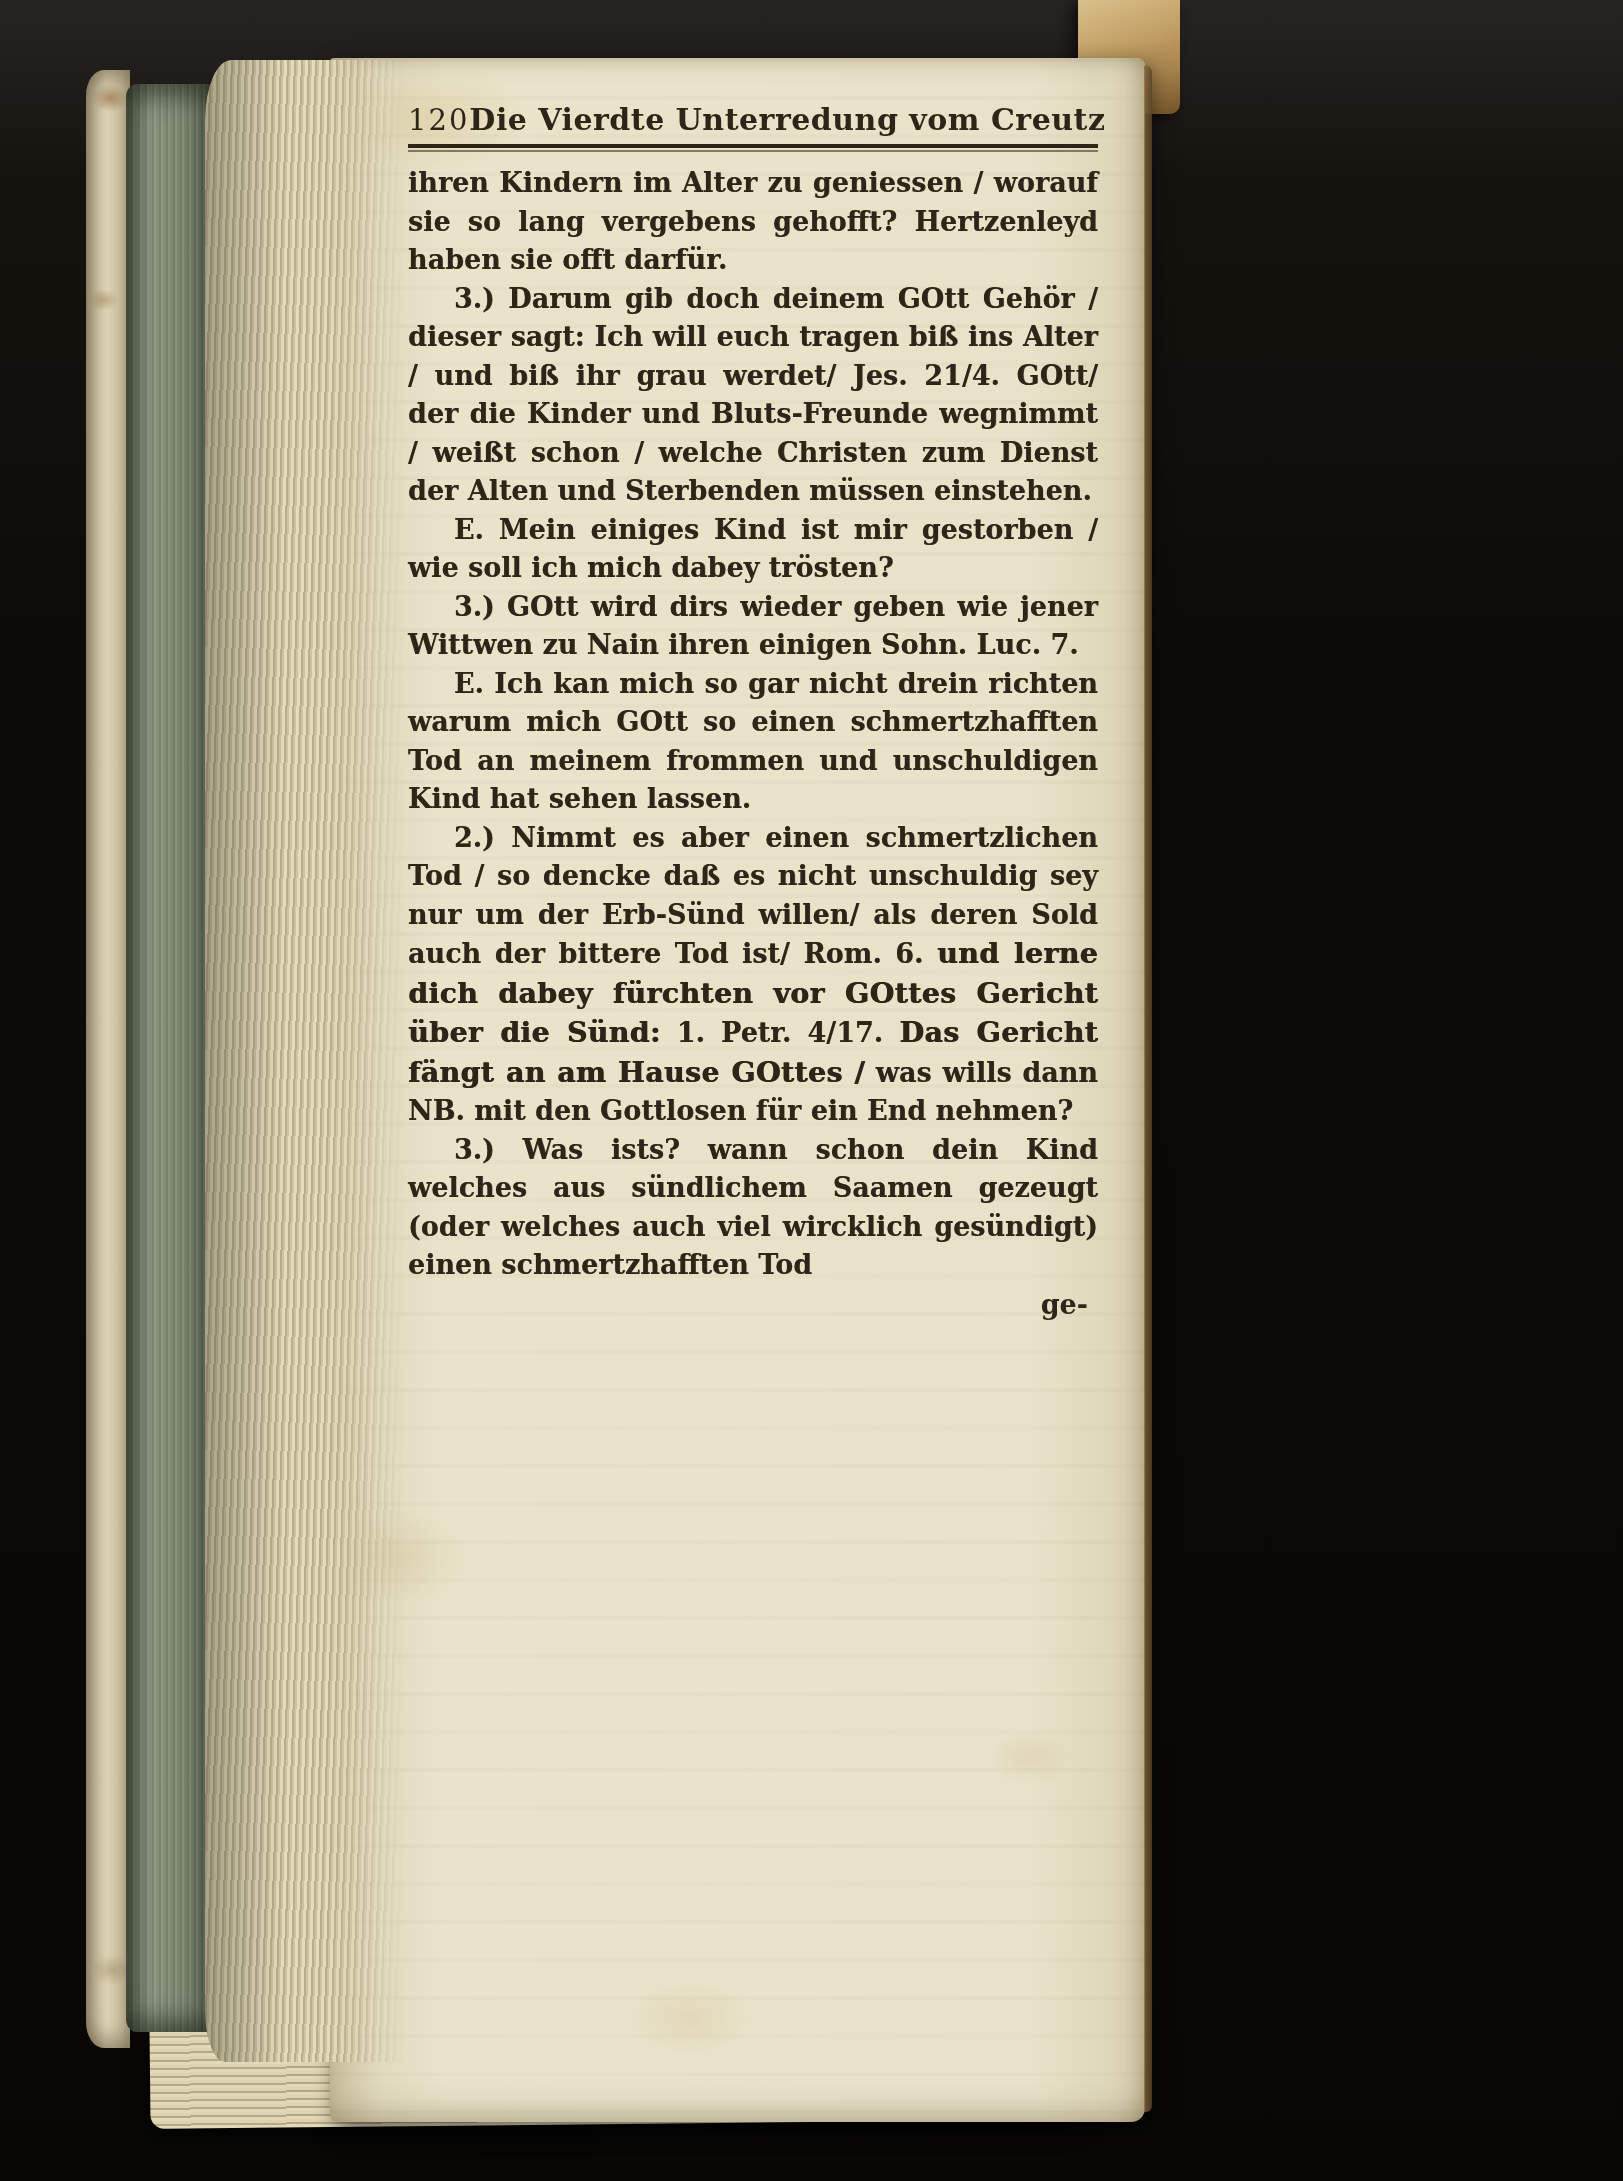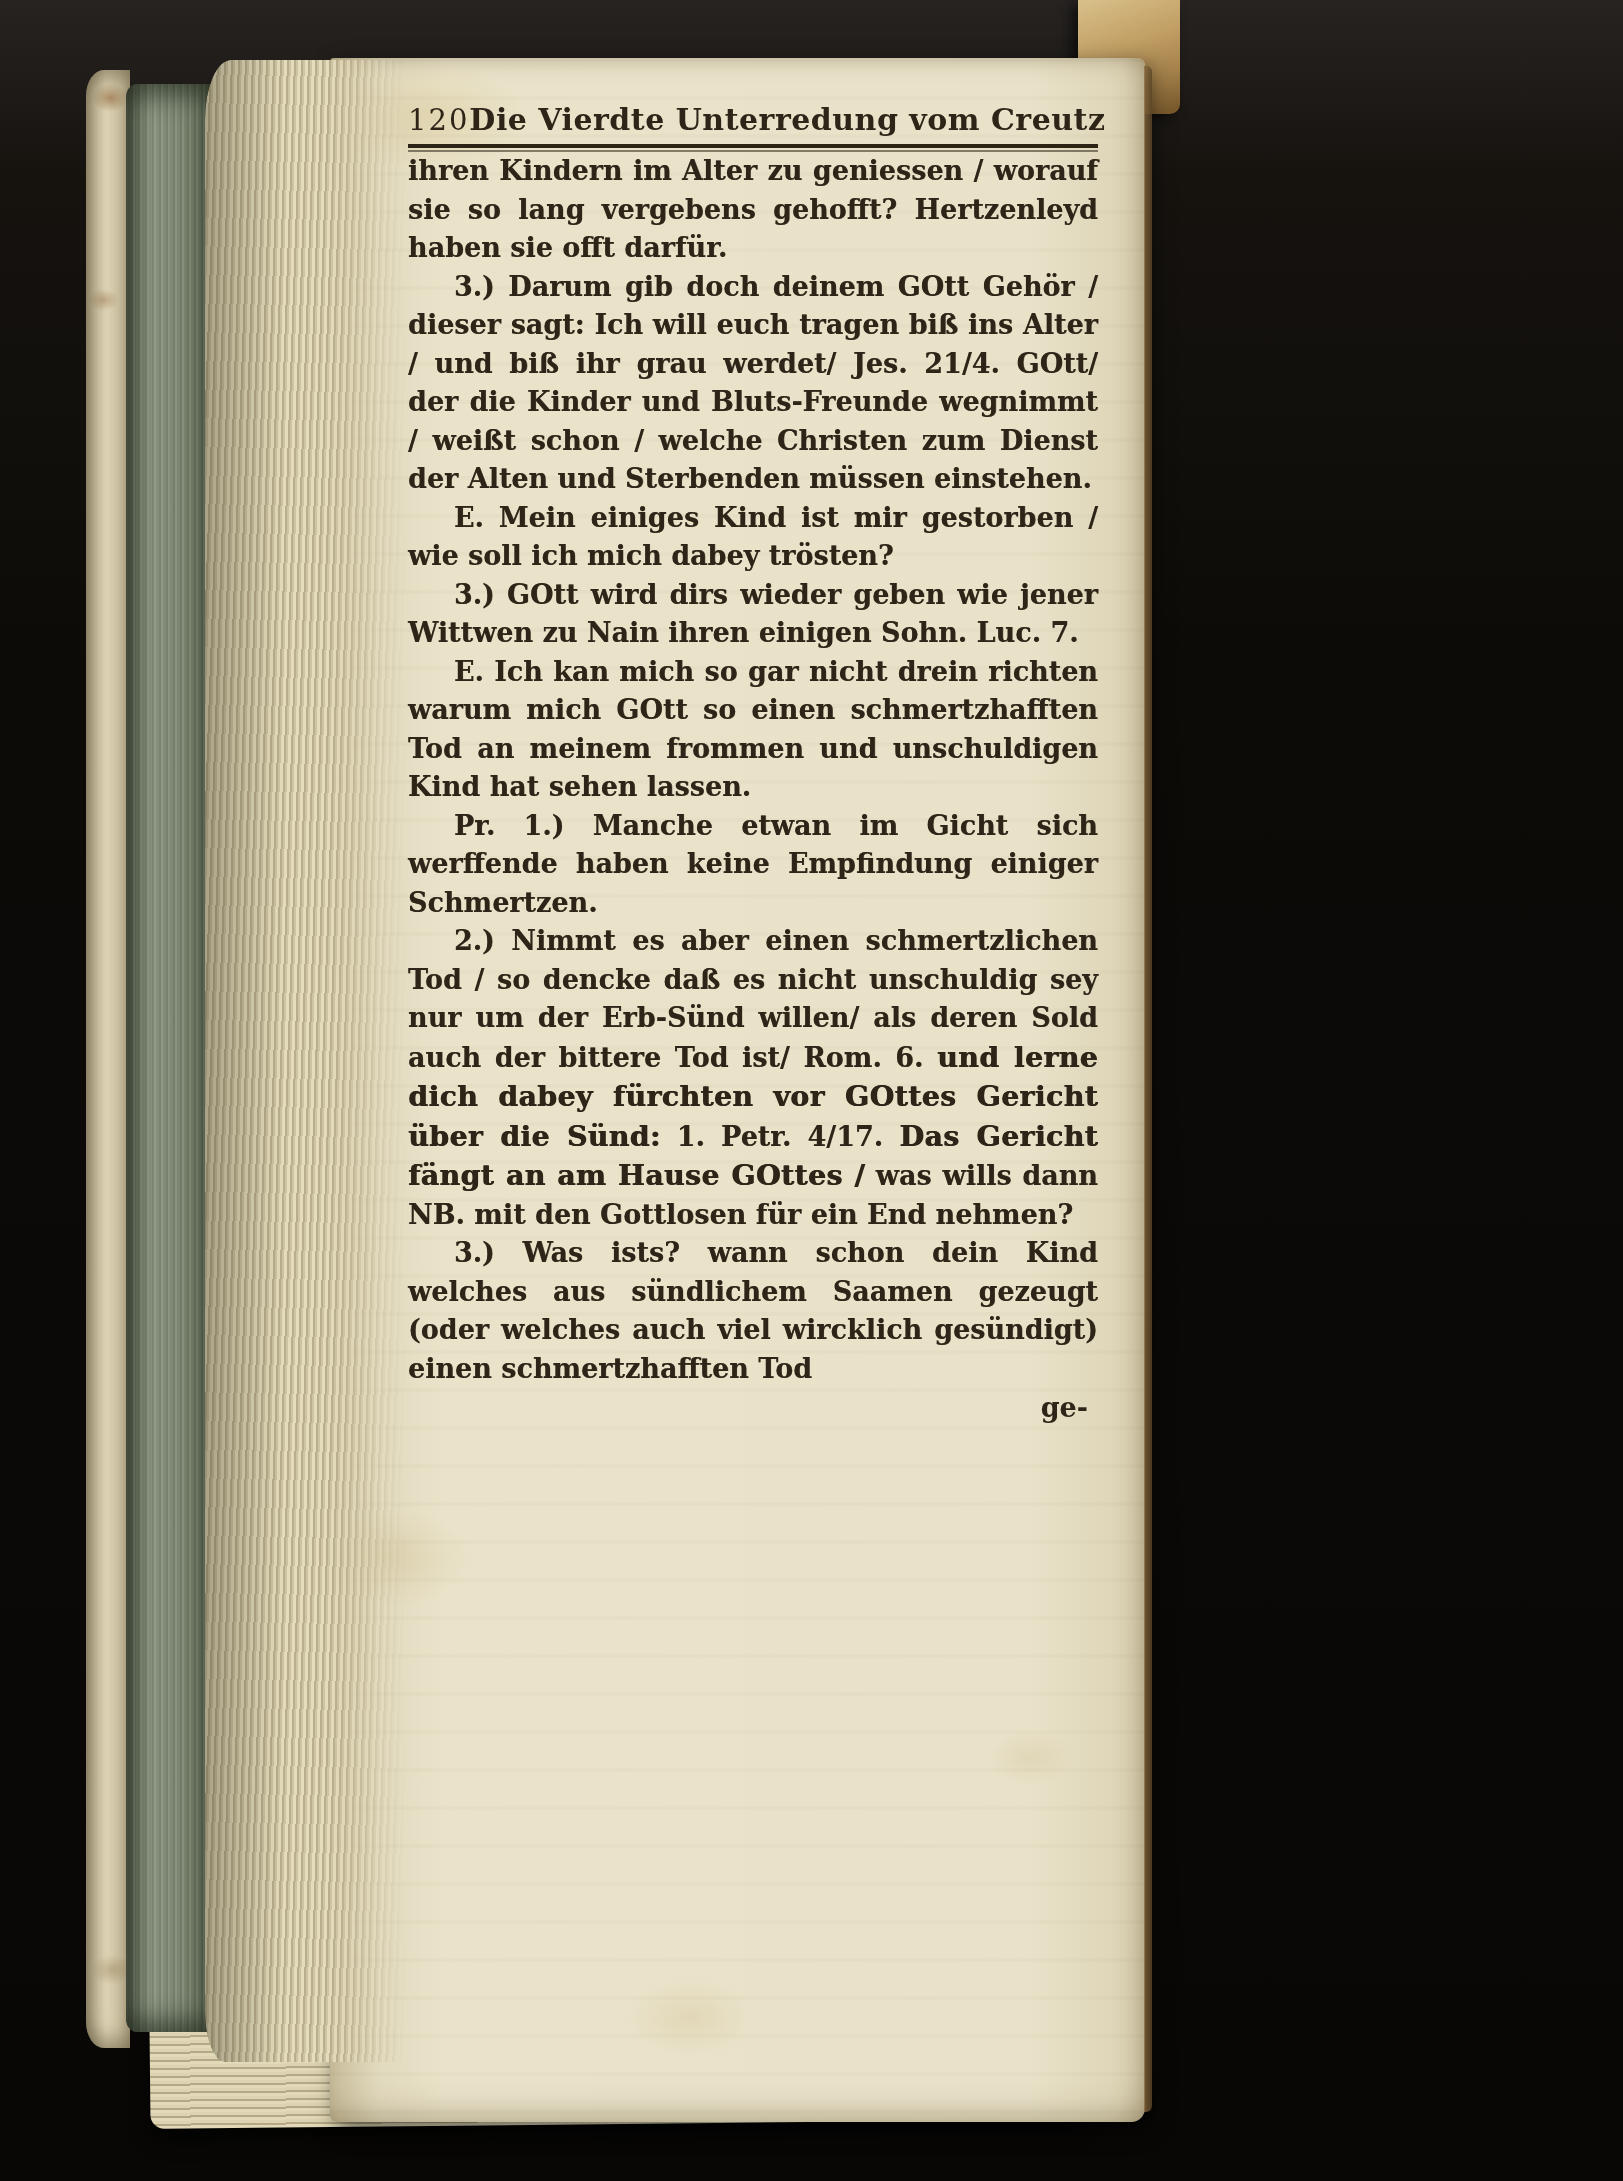--- a/index.html
+++ b/index.html
@@ -126,20 +126,21 @@
     font-weight: 700;
     letter-spacing: .5px;
     white-space: nowrap;
   }
   .head-rule {
     margin-top: 7px;
     height: 8px;
     background: linear-gradient(180deg, #2c2516 0 4px, transparent 4px 6px, rgba(44,37,22,.55) 6px 8px);
   }
   .body-text {
+    margin-top: 12px;
     font-size: 27px;
     font-weight: 700;
     line-height: 38.5px;
     text-align: justify;
     text-shadow: 0.3px 0 0 rgba(46,37,24,.55);
   }
   .body-text p { margin: 0; }
   .body-text p.indent { text-indent: 1.7em; }
   .emph {
     font-size: 1.05em;
@@ -172,21 +173,20 @@
         <span class="running-title">Die Vierdte Unterredung vom Creutz</span>
       </div>
       <div class="head-rule"></div>
 
       <div class="body-text">
         <p>ihren Kindern im Alter zu geniessen / worauf sie so lang vergebens gehofft? Hertzenleyd haben sie offt darfür.</p>
         <p class="indent">3.) Darum gib doch deinem GOtt Gehör / dieser sagt: Ich will euch tragen biß ins Alter / und biß ihr grau werdet/ Jes. 21/4. GOtt/ der die Kinder und Bluts-Freunde wegnimmt / weißt schon / welche Christen zum Dienst der Alten und Sterbenden müssen einstehen.</p>
         <p class="indent">E. Mein einiges Kind ist mir gestorben / wie soll ich mich dabey trösten?</p>
         <p class="indent">3.) GOtt wird dirs wieder geben wie jener Wittwen zu Nain ihren einigen Sohn. Luc. 7.</p>
         <p class="indent">E. Ich kan mich so gar nicht drein richten warum mich GOtt so einen schmertzhafften Tod an meinem frommen und unschuldigen Kind hat sehen lassen.</p>
-        <p class="indent">Pr. 1.) Manche etwan im Gicht sich werffende haben keine Empfindung einiger Schmertzen.</p>
         <p class="indent"><span>2.) Nimmt es aber einen schmertzlichen Tod / so dencke daß es nicht unschuldig sey nur um der Erb-Sünd willen/ als deren Sold auch der bittere Tod ist/ Rom. 6. </span><span class="emph">und lerne dich dabey fürchten vor GOttes Gericht über die Sünd:</span><span> 1. Petr. 4/17. </span><span class="emph">Das Gericht fängt an am Hause GOttes /</span><span> was wills dann NB. mit den Gottlosen für ein End nehmen?</span></p>
         <p class="indent">3.) Was ists? wann schon dein Kind welches aus sündlichem Saamen gezeugt (oder welches auch viel wircklich gesündigt) einen schmertzhafften Tod</p>
       </div>
 
       <div class="catchword">ge-</div>
 
     </div>
   </div>
 
   <div class="fanned-edges"></div>

